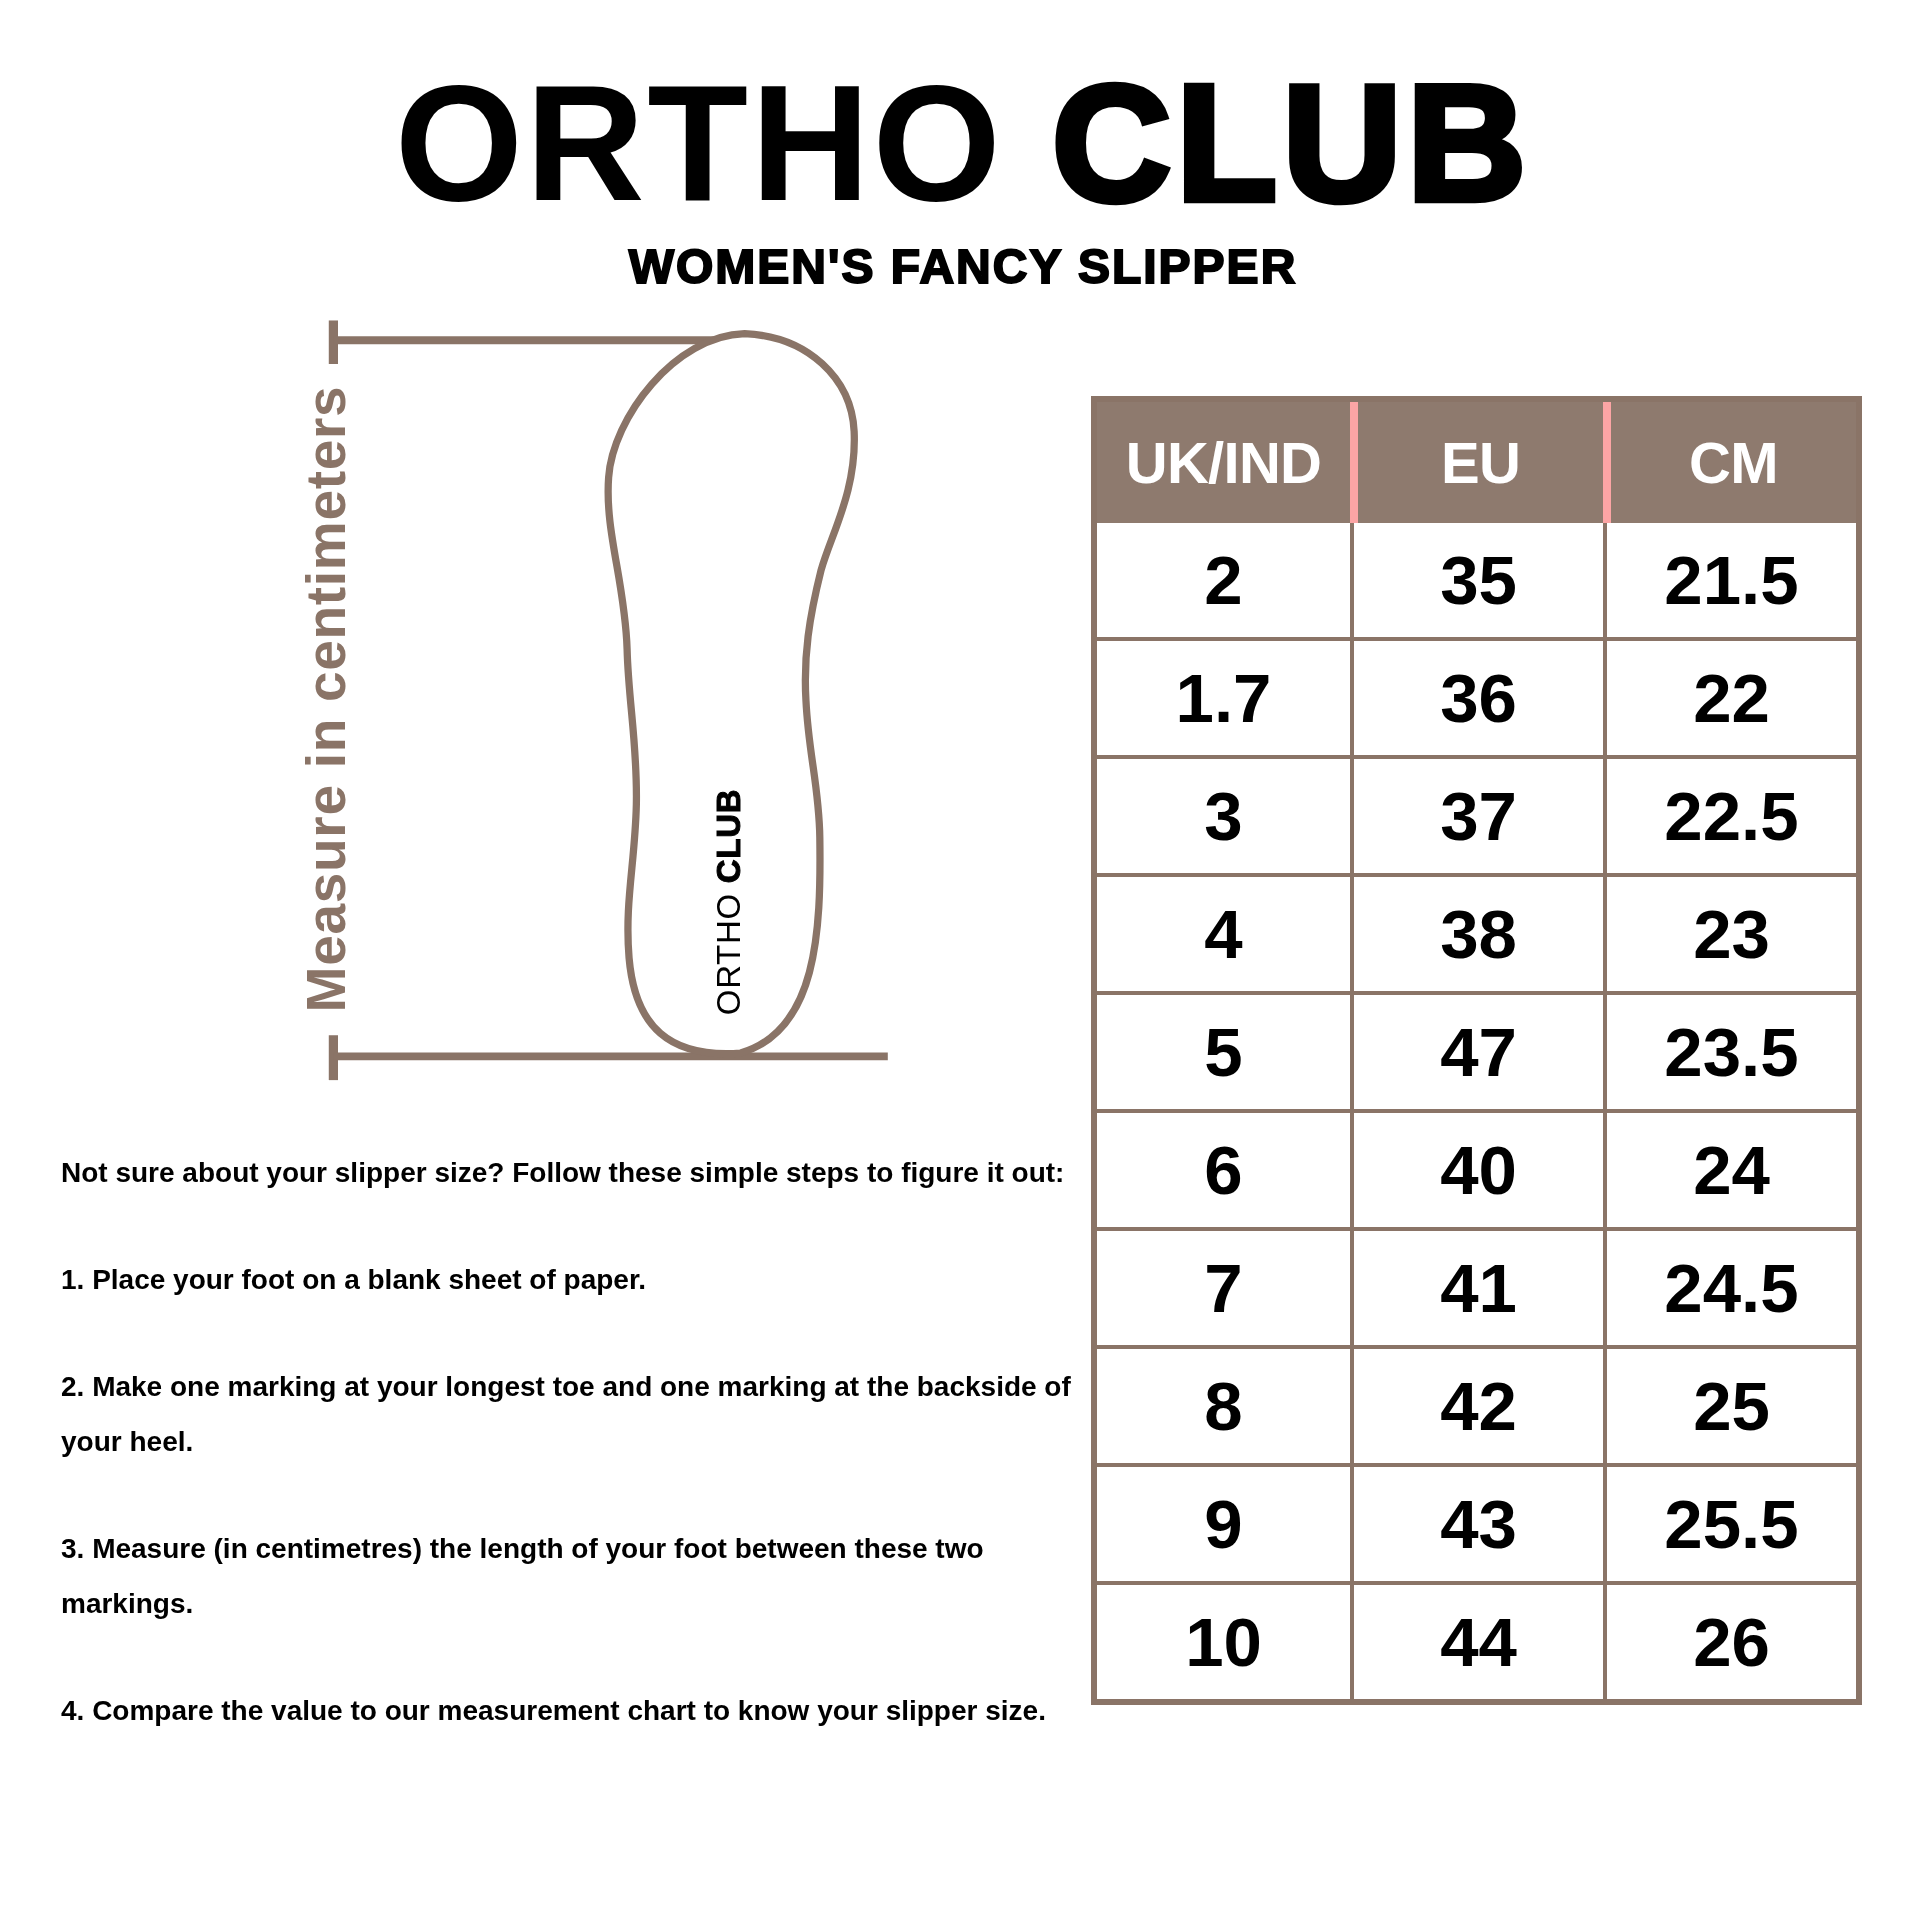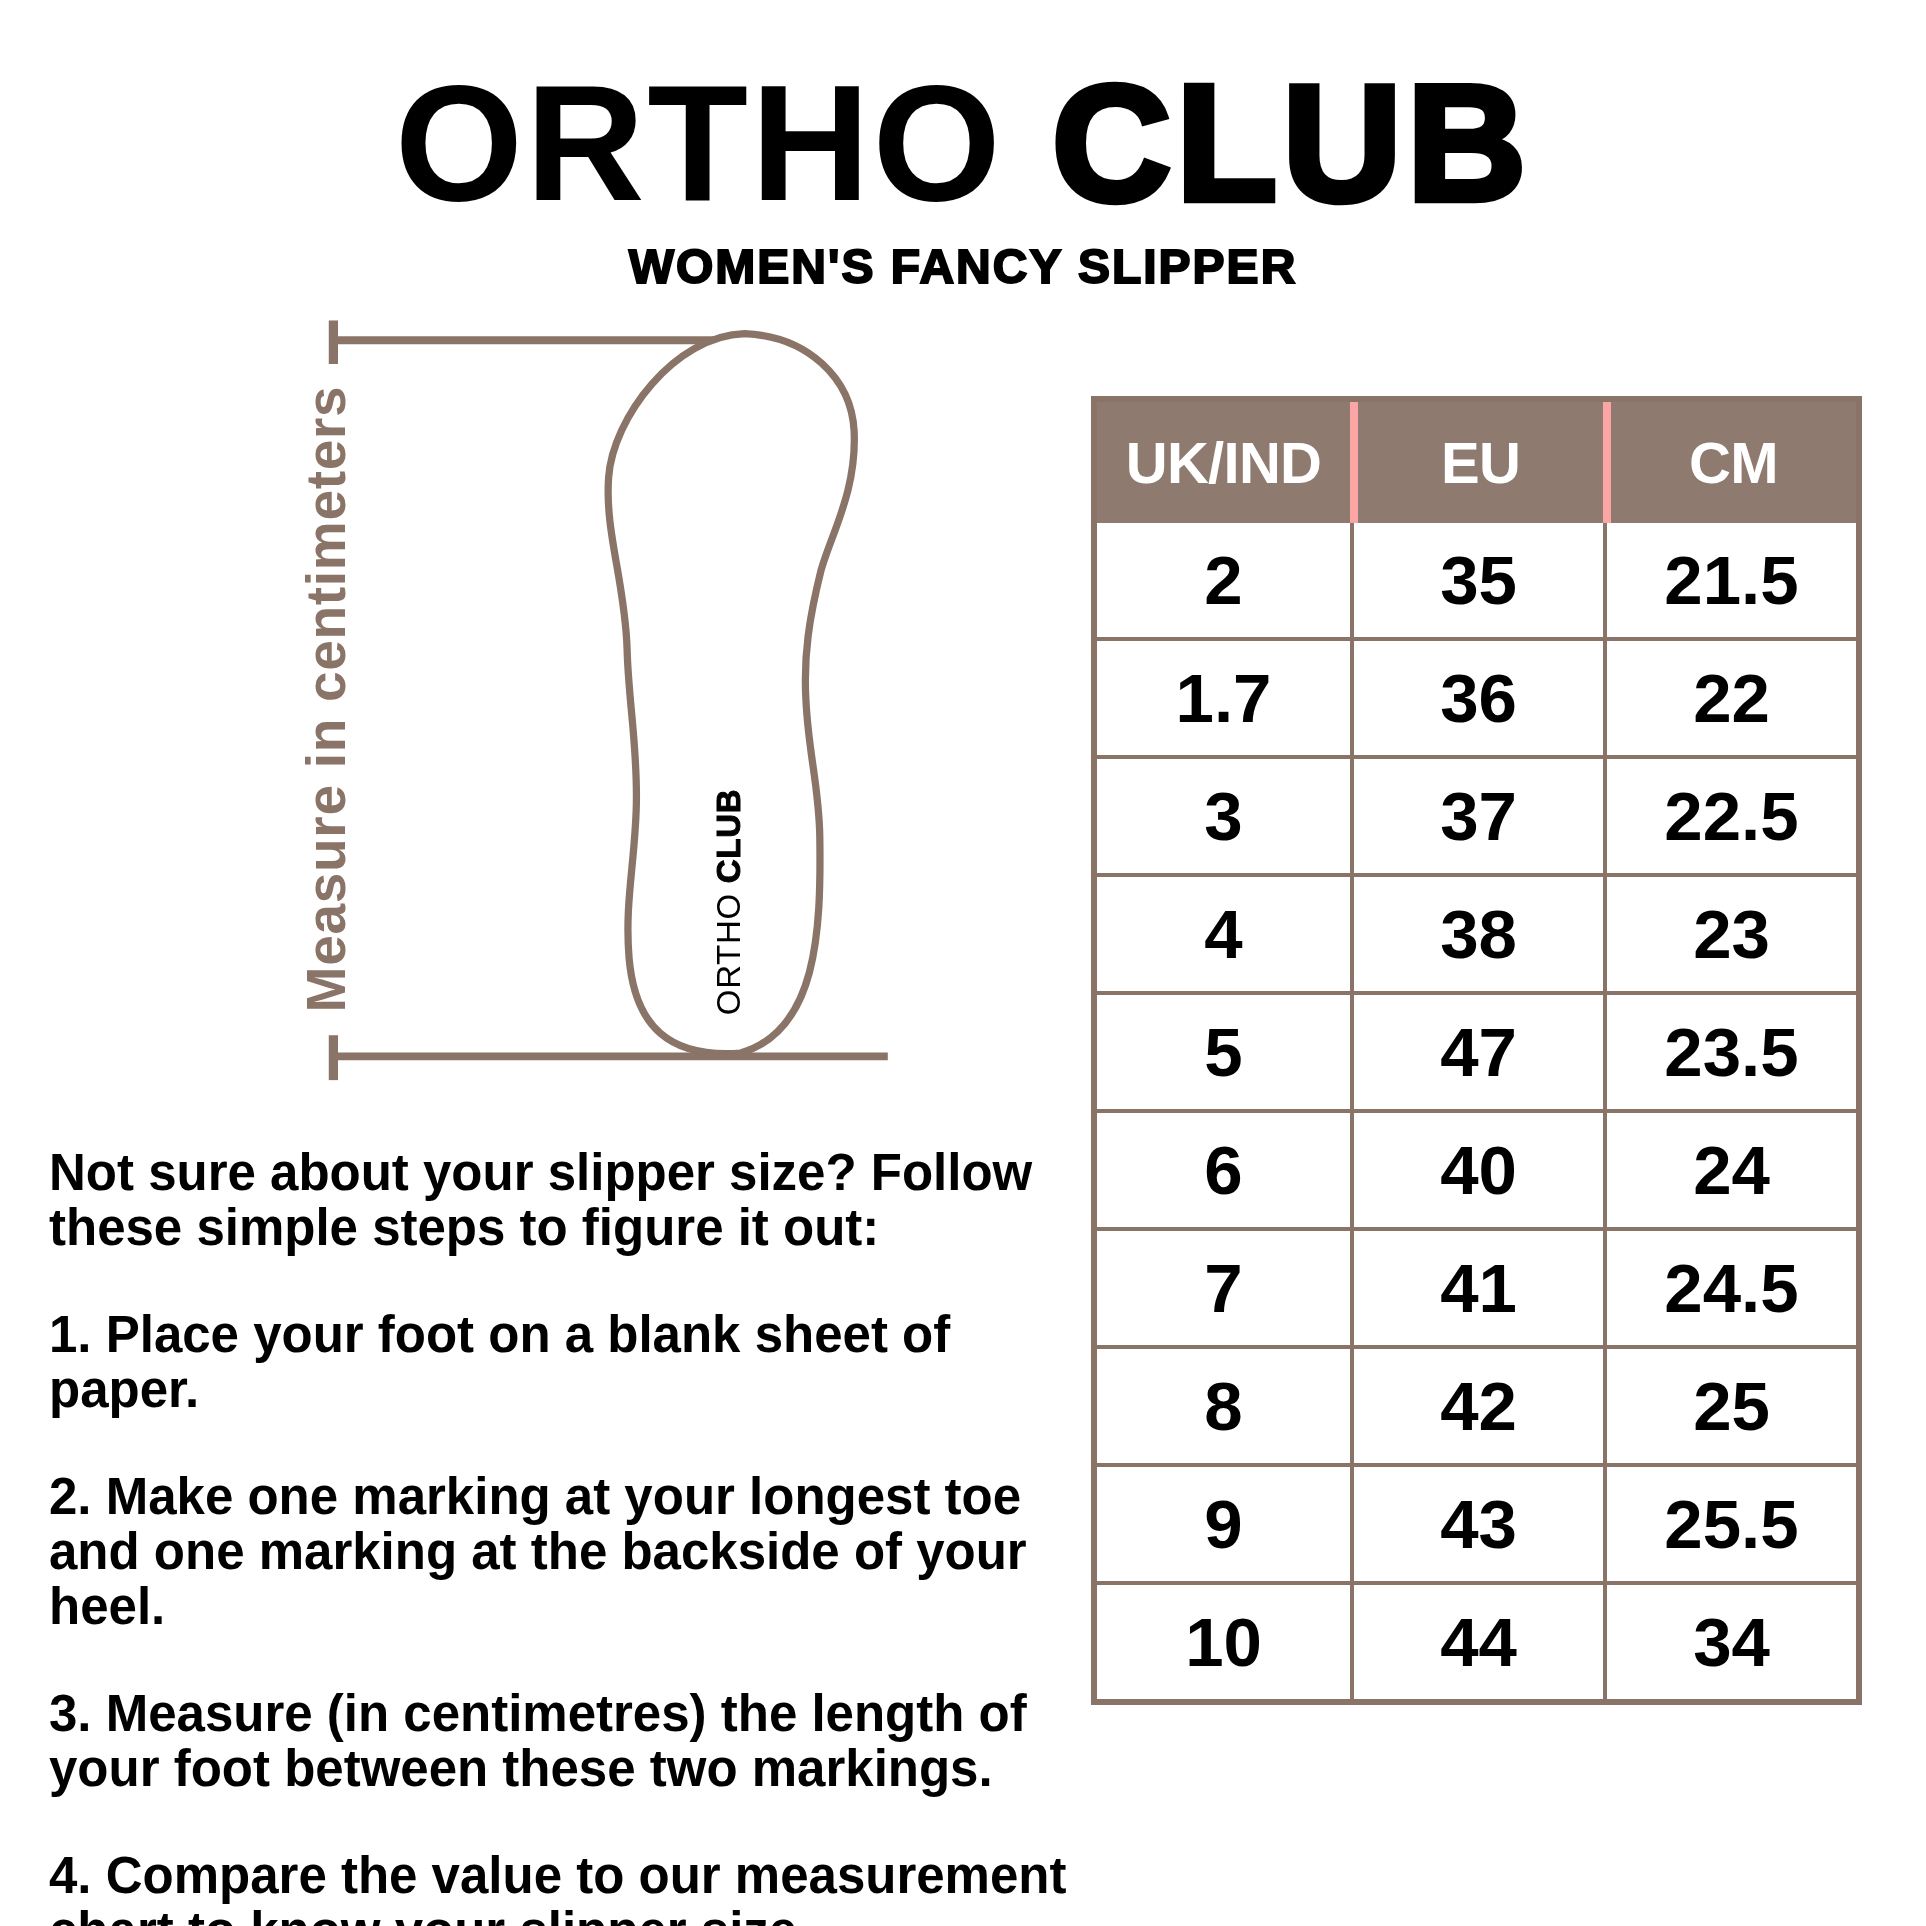--- a/index.html
+++ b/index.html
@@ -22,21 +22,21 @@
   
   .diagram-svg{position:absolute;left:277px;top:300px;}
   .rot{position:absolute;transform:translate(-50%,-50%) rotate(-90deg);white-space:nowrap;}
   .ruler-label{left:326px;top:699px;font-size:55px;font-weight:700;color:var(--brown);letter-spacing:0.7px;}
   .insole-brand{left:729px;top:902px;font-size:33px;color:var(--ink);letter-spacing:0.7px;}
   .insole-brand .reg{font-weight:400;}
   .insole-brand .heavy{font-weight:700;-webkit-text-stroke:1px var(--ink);}
 
   
   .instructions{position:absolute;left:49px;top:1145px;width:1033px;}
-  .instructions p{margin:0 0 52px 0;font-size:51px;line-height:55px;font-weight:700;}
+  .instructions p{margin:0 0 52px 12px;font-size:28px;line-height:55px;font-weight:700;}
   .instructions p:last-child{margin-bottom:0;}
 
   
   .size-table{position:absolute;left:1091px;top:396px;width:759px;border:6px solid var(--brown);background:#fff;}
   table{border-collapse:separate;border-spacing:0;width:100%;table-layout:fixed;}
   th{
     background:var(--header-brown);color:#ffffff;height:121px;
     font-size:58px;font-weight:700;text-align:center;vertical-align:middle;
     letter-spacing:-0.7px;padding:0;
   }
@@ -147,18 +147,18 @@
           <td class="sep">25</td>
         </tr>
         <tr>
           <td>9</td>
           <td class="sep">43</td>
           <td class="sep">25.5</td>
         </tr>
         <tr>
           <td>10</td>
           <td class="sep">44</td>
-          <td class="sep">34</td>
+          <td class="sep">26</td>
         </tr>
       </tbody>
   </table>
 </div>
 
 
 </body></html>

